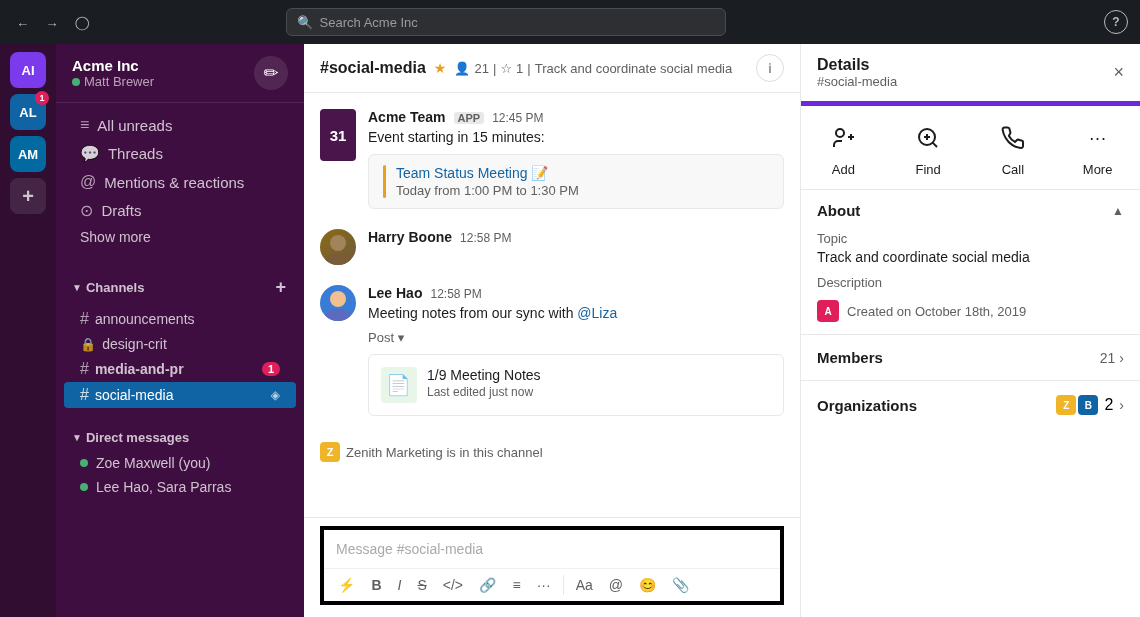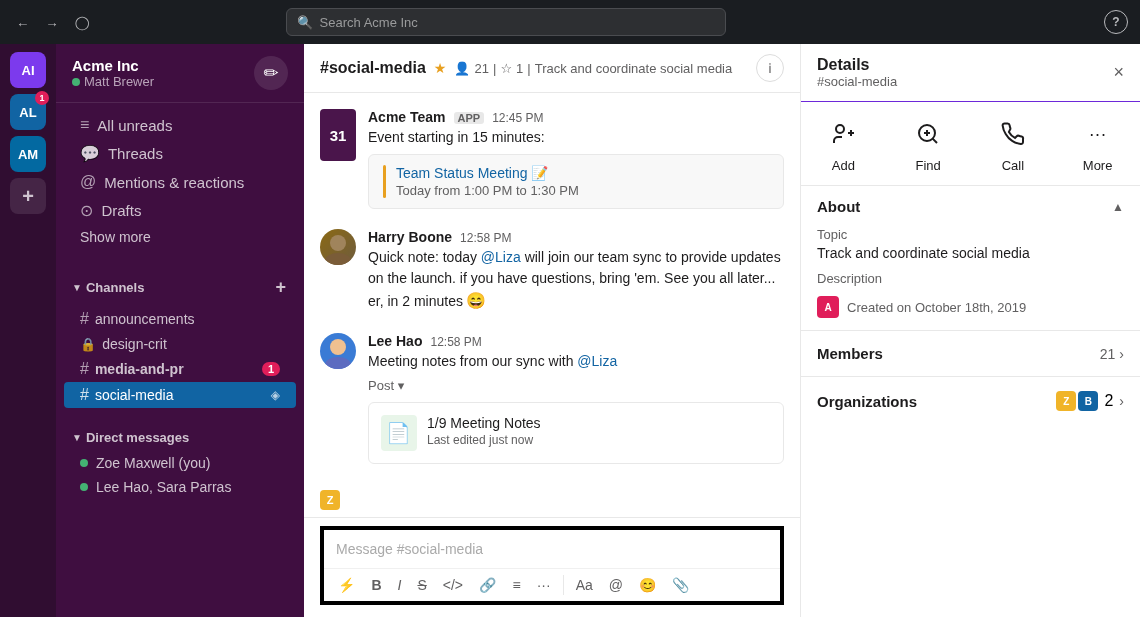--- a/index.html
+++ b/index.html
@@ -72,21 +72,21 @@
     .message-input-box { border: 4px solid #000000; border-radius: 0; overflow: hidden; }
     .message-input-field { padding: 10px 12px; }
     .message-input-field input { width: 100%; border: none; outline: none; font-size: 14px; color: #1d1c1d; }
     .message-input-field input::placeholder { color: #aaa; }
     .message-toolbar { padding: 4px 8px; display: flex; align-items: center; gap: 4px; border-top: 1px solid #f0f0f0; }
     .toolbar-btn { background: none; border: none; cursor: pointer; color: #616061; padding: 4px 6px; border-radius: 4px; font-size: 14px; }
     .toolbar-divider { width: 1px; height: 20px; background: #e8e8e8; margin: 0 2px; }
 
     
     .details-panel { width: 340px; background: white; border-left: 1px solid #e8e8e8; display: flex; flex-direction: column; flex-shrink: 0; overflow-y: auto; }
-    .details-header { padding: 12px 16px; display: flex; align-items: center; justify-content: space-between; border-bottom: 1px solid #6d28d9; flex-shrink: 0; }
+    .details-header { padding: 12px 16px; display: flex; align-items: center; justify-content: space-between; border-bottom: 5px solid #6d28d9; flex-shrink: 0; }
     .details-title { font-size: 16px; font-weight: 700; color: #1d1c1d; }
     .details-channel { font-size: 13px; color: #616061; }
     .details-close { background: none; border: none; cursor: pointer; color: #616061; font-size: 18px; }
     .details-actions { display: flex; padding: 12px 0; border-bottom: 1px solid #e8e8e8; }
     .detail-action { flex: 1; display: flex; flex-direction: column; align-items: center; gap: 4px; cursor: pointer; }
     .detail-action-icon { width: 40px; height: 40px; border-radius: 8px; display: flex; align-items: center; justify-content: center; font-size: 18px; color: #1d1c1d; }
     .detail-action-label { font-size: 13px; color: #1d1c1d; }
     .details-section { border-bottom: 1px solid #e8e8e8; }
     .details-section-header { padding: 12px 16px; display: flex; align-items: center; justify-content: space-between; cursor: pointer; }
     .details-section-title { font-size: 15px; font-weight: 700; color: #1d1c1d; }
@@ -278,23 +278,20 @@
             <svg width="36" height="36" viewBox="0 0 36 36">
                 <circle cx="18" cy="14" r="8" fill="#a0845c"></circle>
                 <ellipse cx="18" cy="32" rx="13" ry="8" fill="#7a5c38"></ellipse>
               </svg>
           </div>
           <div class="message-content">
             <div class="message-header">
               <span class="message-author">Harry Boone</span>
               <span class="message-time">12:58 PM</span>
             </div>
-            <div class="message-text">
-              Quick note: today <span class="mention">@Liza</span> will join our team sync to provide updates on the launch. if you have questions, bring 'em. See you all later... er, in 2 minutes <span class="emoji">😄</span>
-            </div>
           </div>
         </div>
 
         <div class="message">
           <div class="avatar-circle" style="width:36px;height:36px;flex-shrink:0;background:#3a7bd5;">
             <svg width="36" height="36" viewBox="0 0 36 36">
                 <circle cx="18" cy="14" r="8" fill="#f0c090"></circle>
                 <ellipse cx="18" cy="32" rx="13" ry="8" fill="#5c6bc0"></ellipse>
               </svg>
           </div>
@@ -314,20 +311,21 @@
               <div>
                 <div class="post-title">1/9 Meeting Notes</div>
                 <div class="post-meta">Last edited just now</div>
               </div>
             </div>
           </div>
         </div>
 
         <div class="zenith-notice">
           <div class="zenith-avatar">Z</div>
+          <span>Zenith Marketing is in this channel</span>
         </div>
       </div>
 
       <div class="message-input-area">
         <div class="message-input-box">
           <div class="message-input-field">
             <input type="text" placeholder="Message #social-media" style="">
           </div>
           <div class="message-toolbar">
             <button class="toolbar-btn">⚡</button>

